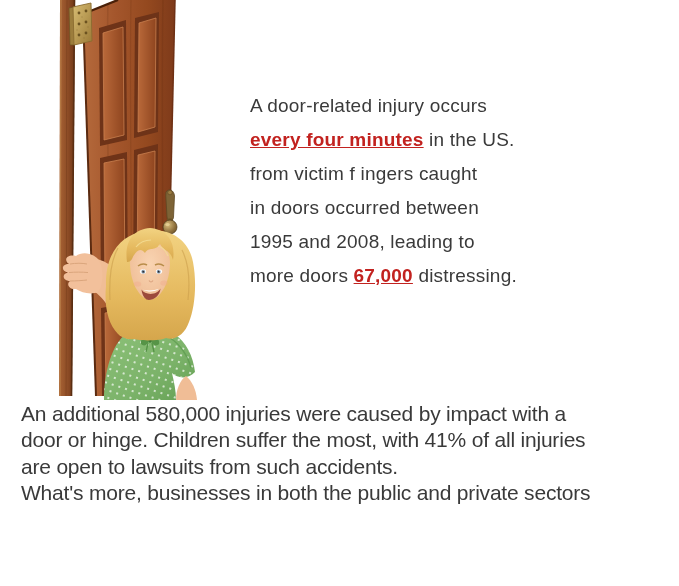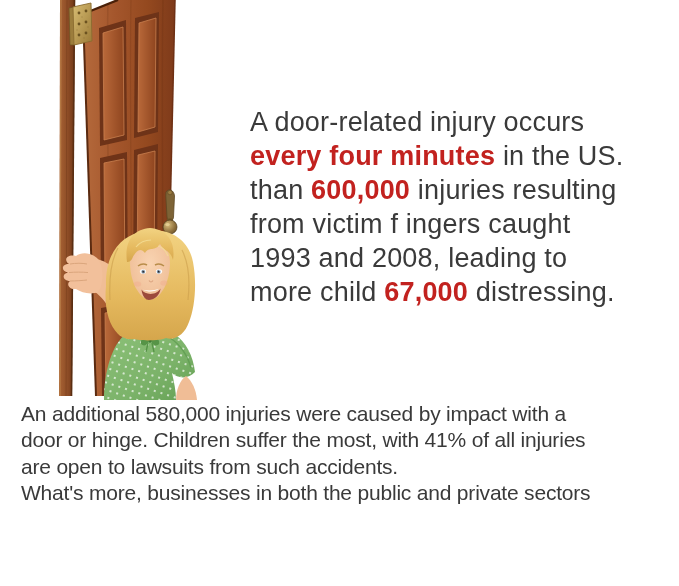--- a/index.html
+++ b/index.html
@@ -6,25 +6,25 @@
     --background:#ffffff;
     --text-color:#3a3a3a;
     --accent-red:#c2221f;
   }
   *{margin:0;padding:0;box-sizing:border-box;}
   html,body{width:679px;height:586px;overflow:hidden;background:var(--background);}
   body{font-family:"Liberation Sans","DejaVu Sans",sans-serif;position:relative;}
   .canvas{position:absolute;left:0;top:0;width:679px;height:586px;background:var(--background);}
   .photo{position:absolute;left:0;top:0;width:240px;height:400px;}
   .headline{
-    position:absolute;left:250px;top:105px;width:429px;
-    font-size:27px;line-height:34px;letter-spacing:0.2px;
+    position:absolute;left:250px;top:89px;width:429px;
+    font-size:19px;line-height:34px;letter-spacing:0.2px;
     color:var(--text-color);white-space:nowrap;
   }
-  .headline .em{color:var(--accent-red);font-weight:bold;}
+  .headline .em{color:var(--accent-red);font-weight:bold;text-decoration:underline;}
   .body-text{
     position:absolute;left:4px;top:401px;width:675px;
     font-size:21px;line-height:26.3px;letter-spacing:-0.2px;
     color:var(--text-color);white-space:nowrap;margin-left:17px;
   }
 </style>
 </head>
 <body>
 
 <div class="canvas">
@@ -197,24 +197,24 @@
         <ellipse cx="164" cy="283" rx="3.8" ry="2.6" fill="#f0a98a" opacity="0.4"></ellipse>
         <path d="M141.5,289.5 C145,295.5 157,295.5 160.5,288.5 C160,297 151,301.5 146.5,299.5 C143.5,297.5 141.8,293.5 141.5,289.5 Z" fill="#9c4a3c"></path>
         <path d="M143,289.8 C148,292.3 155,292.3 159,288.8 C154,290.8 147.5,290.8 143,289.8 Z" fill="#ffffff"></path>
       </g>
     </g>
   </svg>
 
   <div class="headline">
       <div><span>A door-related injury occurs</span></div>
       <div><span class="em">every four minutes</span><span> in the US.</span></div>
-      <div><span>than </span><span class="em">600,000</span><span> injuries resulting</span></div>
       <div><span>from victim f ingers caught</span></div>
-      <div><span>1993 and 2008, leading to</span></div>
-      <div><span>more child </span><span class="em">67,000</span><span> distressing.</span></div>
+      <div><span>in doors occurred between</span></div>
+      <div><span>1995 and 2008, leading to</span></div>
+      <div><span>more doors </span><span class="em">67,000</span><span> distressing.</span></div>
     </div>
 
   <div class="body-text">
       <div>An additional 580,000 injuries were caused by impact with a</div>
       <div>door or hinge. Children suffer the most, with 41% of all injuries</div>
       <div>are open to lawsuits from such accidents.</div>
       <div>What's more, businesses in both the public and private sectors</div>
     </div>
 
 </div>

